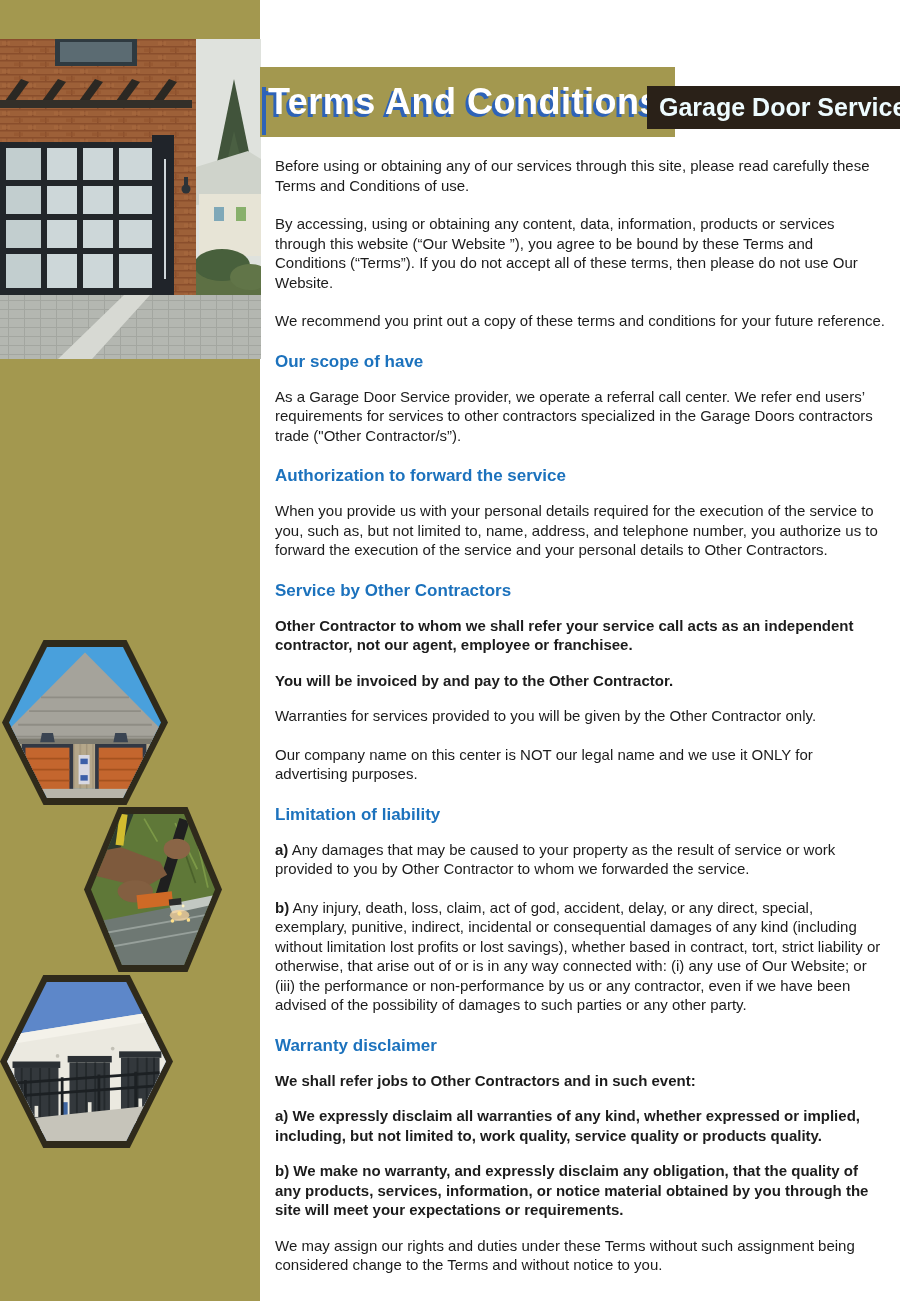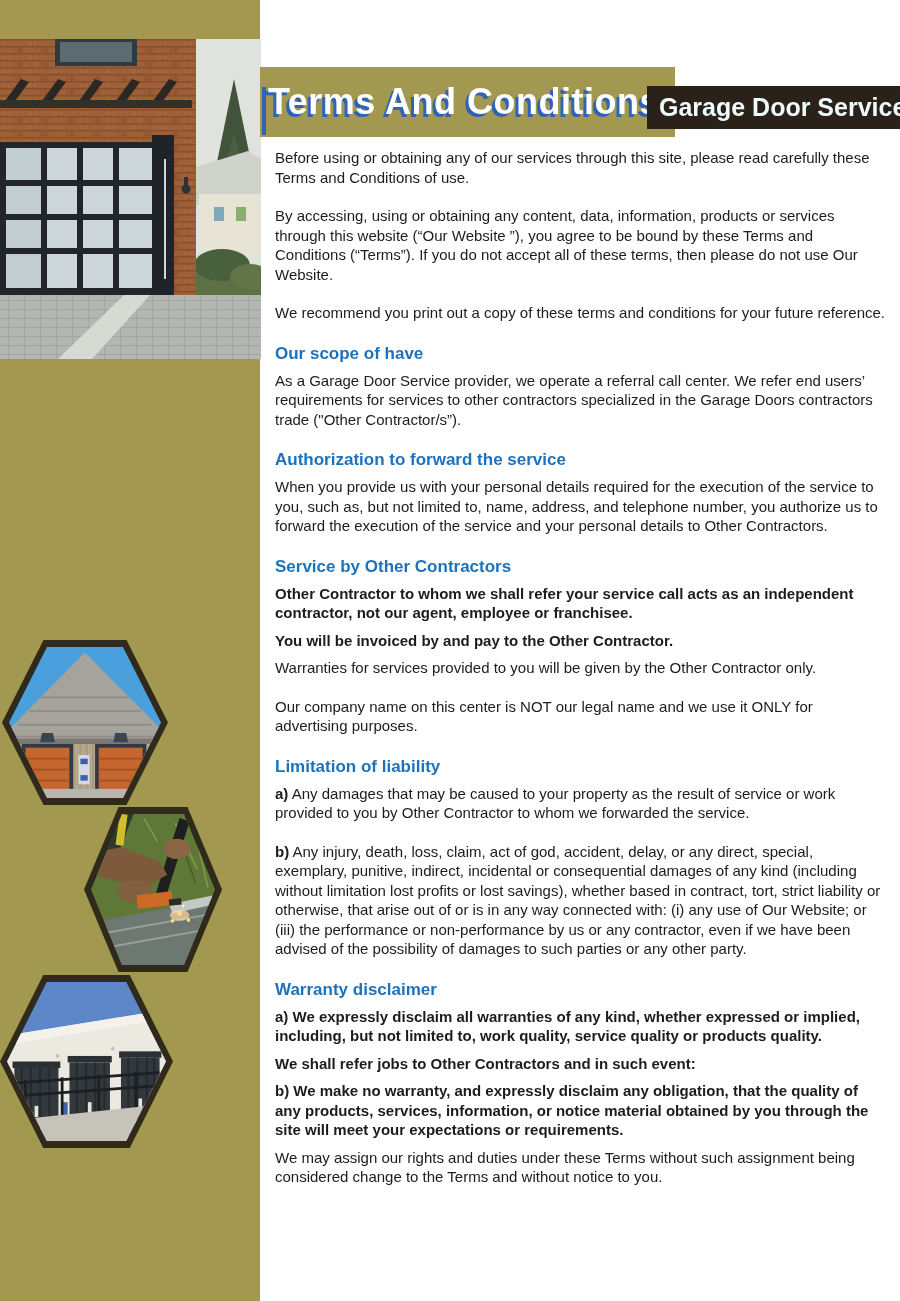--- a/index.html
+++ b/index.html
@@ -34,21 +34,21 @@
   .title-bar{position:absolute;left:260px;top:67px;width:415px;height:70px;background:var(--olive);
     display:flex;align-items:center;}
   .title-bar h1{margin:0 0 0 8px;font-size:36px;line-height:1;font-weight:bold;color:#ffffff;
     letter-spacing:.5px;text-shadow:-3px 3px 0 var(--title-shadow);white-space:nowrap;}
   .title-accent{position:absolute;left:2px;bottom:2px;width:4px;height:48px;background:var(--title-shadow);}
   .badge{position:absolute;left:647px;top:86px;width:253px;height:43px;background:var(--badge-bg);
     color:var(--badge-text);display:flex;align-items:center;padding-left:12px;box-sizing:border-box;
     font-size:25px;font-weight:bold;white-space:nowrap;}
   
   .content{position:absolute;left:275px;top:140px;width:612px;font-size:15px;line-height:19.5px;}
-  .content p{margin:8px 0 19px;}
+  .content p{margin:16px 0 19px;}
   .content p.tight{margin-bottom:0;font-weight:bold;}
   .content h2{margin:21px 0 2px;font-size:17px;line-height:19px;font-weight:bold;color:var(--accent);}
 </style>
 </head>
 <body>
 
 <div class="sidebar">
 
   <div class="photo-top">
     <svg width="261" height="320" viewBox="0 0 261 320" preserveAspectRatio="none">
@@ -287,17 +287,17 @@
     <p><span>When you provide us with your personal details required for the execution of the service to you, such as, but not limited to, name, address, and telephone number, you authorize us to forward the execution of the service and your personal details to Other Contractors.</span></p>
     <h2>Service by Other Contractors</h2>
     <p class="tight"><span>Other Contractor to whom we shall refer your service call acts as an independent contractor, not our agent, employee or franchisee.</span></p>
     <p class="tight"><span>You will be invoiced by and pay to the Other Contractor.</span></p>
     <p><span>Warranties for services provided to you will be given by the Other Contractor only.</span></p>
     <p><span>Our company name on this center is NOT our legal name and we use it ONLY for advertising purposes.</span></p>
     <h2>Limitation of liability</h2>
     <p><strong>a)</strong><span> Any damages that may be caused to your property as the result of service or work provided to you by Other Contractor to whom we forwarded the service.</span></p>
     <p><strong>b)</strong><span> Any injury, death, loss, claim, act of god, accident, delay, or any direct, special, exemplary, punitive, indirect, incidental or consequential damages of any kind (including without limitation lost profits or lost savings), whether based in contract, tort, strict liability or otherwise, that arise out of or is in any way connected with: (i) any use of Our Website; or (iii) the performance or non-performance by us or any contractor, even if we have been advised of the possibility of damages to such parties or any other party.</span></p>
     <h2>Warranty disclaimer</h2>
+    <p class="tight"><span>We shall refer jobs to Other Contractors and in such event:</span></p>
     <p class="tight"><strong>a)</strong><span> We expressly disclaim all warranties of any kind, whether expressed or implied, including, but not limited to, work quality, service quality or products quality.</span></p>
-    <p class="tight"><span>We shall refer jobs to Other Contractors and in such event:</span></p>
     <p class="tight"><strong>b)</strong><span> We make no warranty, and expressly disclaim any obligation, that the quality of any products, services, information, or notice material obtained by you through the site will meet your expectations or requirements.</span></p>
     <p><span>We may assign our rights and duties under these Terms without such assignment being considered change to the Terms and without notice to you.</span></p>
   </div>
 
 </body></html>

